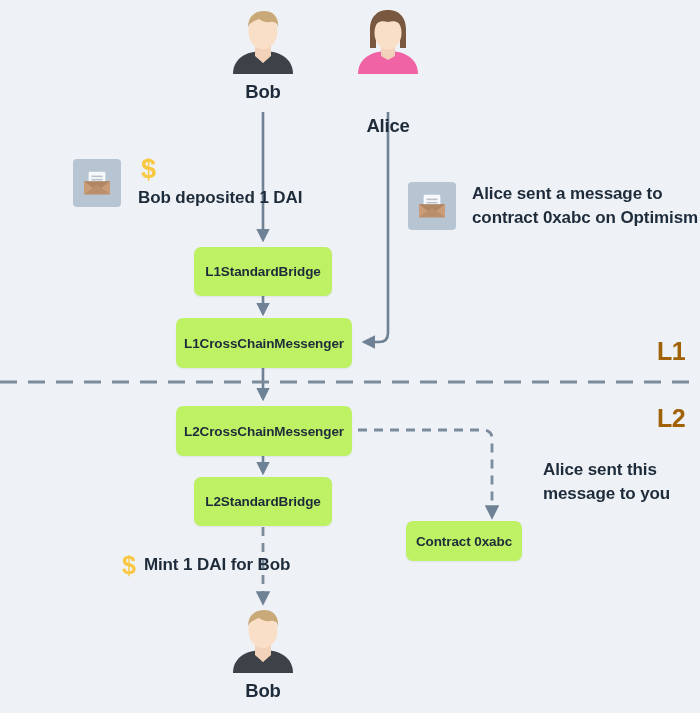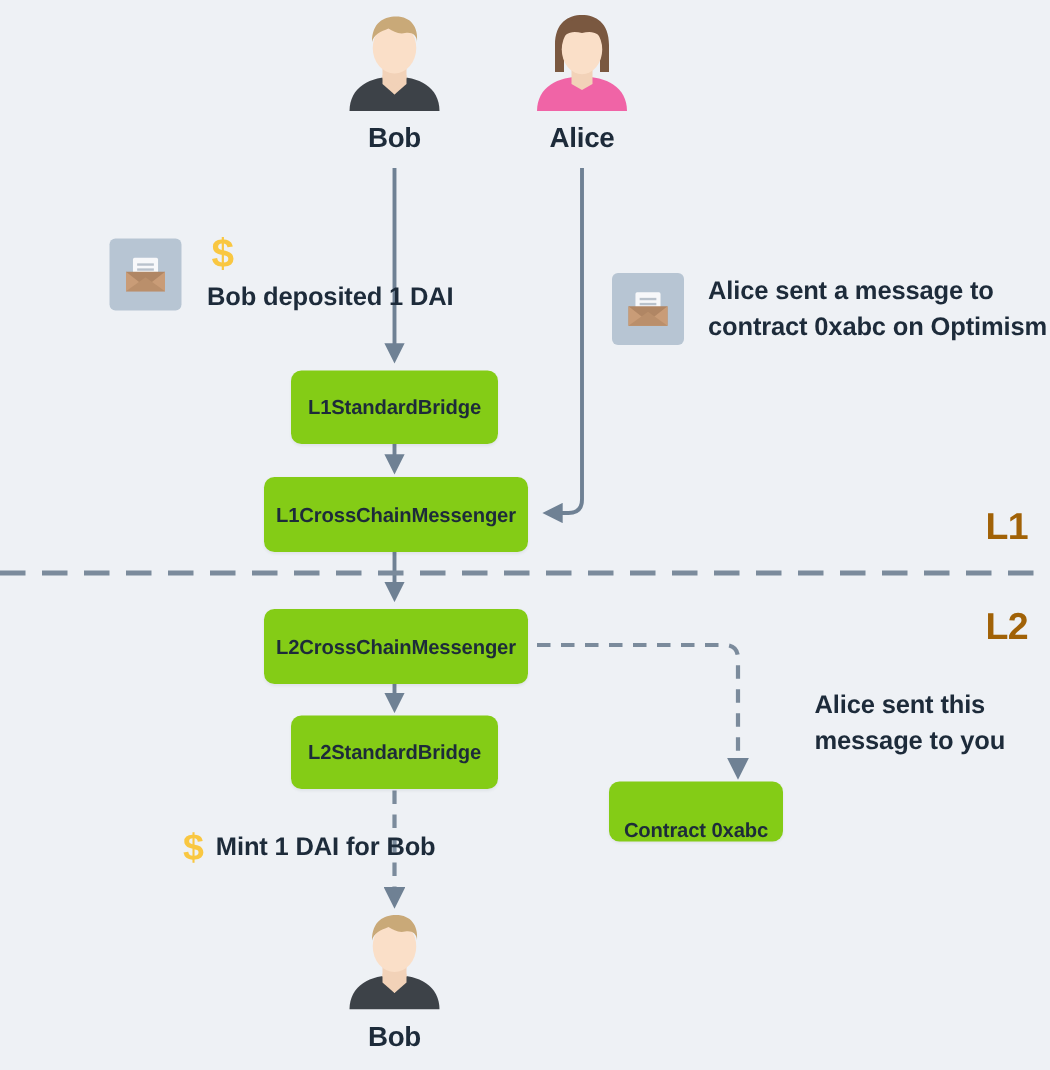--- a/index.html
+++ b/index.html
@@ -18,21 +18,21 @@
   #wires {
     position: absolute;
     left: 0; top: 0;
     width: 700px; height: 713px;
     pointer-events: none;
   }
 
   
   .node {
     position: absolute;
-    background: #84cc16;
+    background: #bef264;
     border-radius: 7px;
     box-shadow: 0 1px 2px rgba(40,55,75,0.07);
     display: flex;
     align-items: center;
     justify-content: center;
     color: #1d2b3a;
     font-weight: bold;
     font-size: 13.5px;
     letter-spacing: -0.1px;
     white-space: nowrap;
@@ -158,21 +158,21 @@
 
         <ellipse cx="34" cy="26" rx="14.5" ry="17" fill="#fadfc8"></ellipse>
 
         <path d="M19 22 C19 9 27 5 35 5 C45 5 50 12 49 22 C49 17 45 15 41 16
                  C37 17 33 15 30 13 C25 15 20 17 19 22 Z" fill="#c9a978"></path>
       </svg>
     </div>
     <div class="avatar-name">Bob</div>
   </div>
 
-  <div class="avatar-group" style="left:354px; top:6px;">
+  <div class="avatar-group" style="left:354px; top:6px;gap:34px;">
     <div class="avatar">
       <svg viewBox="0 0 68 68" width="68" height="68">
         <path d="M4 68 C4 52 18 45 34 45 C50 45 64 52 64 68 Z" fill="#f064a6"></path>
         <path d="M27 38 L41 38 L41 50 L34 54 L27 50 Z" fill="#f2d2b8"></path>
 
         <path d="M16 24 C16 9 25 4 34 4 C43 4 52 9 52 24 L52 42 L46 42 L46 26
                  L22 26 L22 42 L16 42 Z" fill="#7a5840"></path>
 
         <ellipse cx="34" cy="27" rx="13.5" ry="16.5" fill="#fadfc8"></ellipse>
 
@@ -229,21 +229,21 @@
   </div>
 
   <div class="node" style="left:176px; top:406px; width:176px; height:50px;">
     <span>L2CrossChainMessenger</span>
   </div>
 
   <div class="node" style="left:194px; top:477px; width:138px; height:49px;">
     <span>L2StandardBridge</span>
   </div>
 
-  <div class="node" style="left:406px; top:521px; width:116px; height:40px;align-items:flex-end;">
+  <div class="node" style="left:406px; top:521px; width:116px; height:40px;">
     <span>Contract 0xabc</span>
   </div>
 
   <div class="layer-label" style="left:657px; top:337px;">L1</div>
   <div class="layer-label" style="left:657px; top:404px;">L2</div>
 
   <div class="annot-text" style="position:absolute; left:503px; top:458px;margin-left:40px;">Alice sent this message to you</div>
 
   <div class="annot" style="left:122px; top:553px;">
     <div class="dollar" style="font-size:25px;">$</div>

